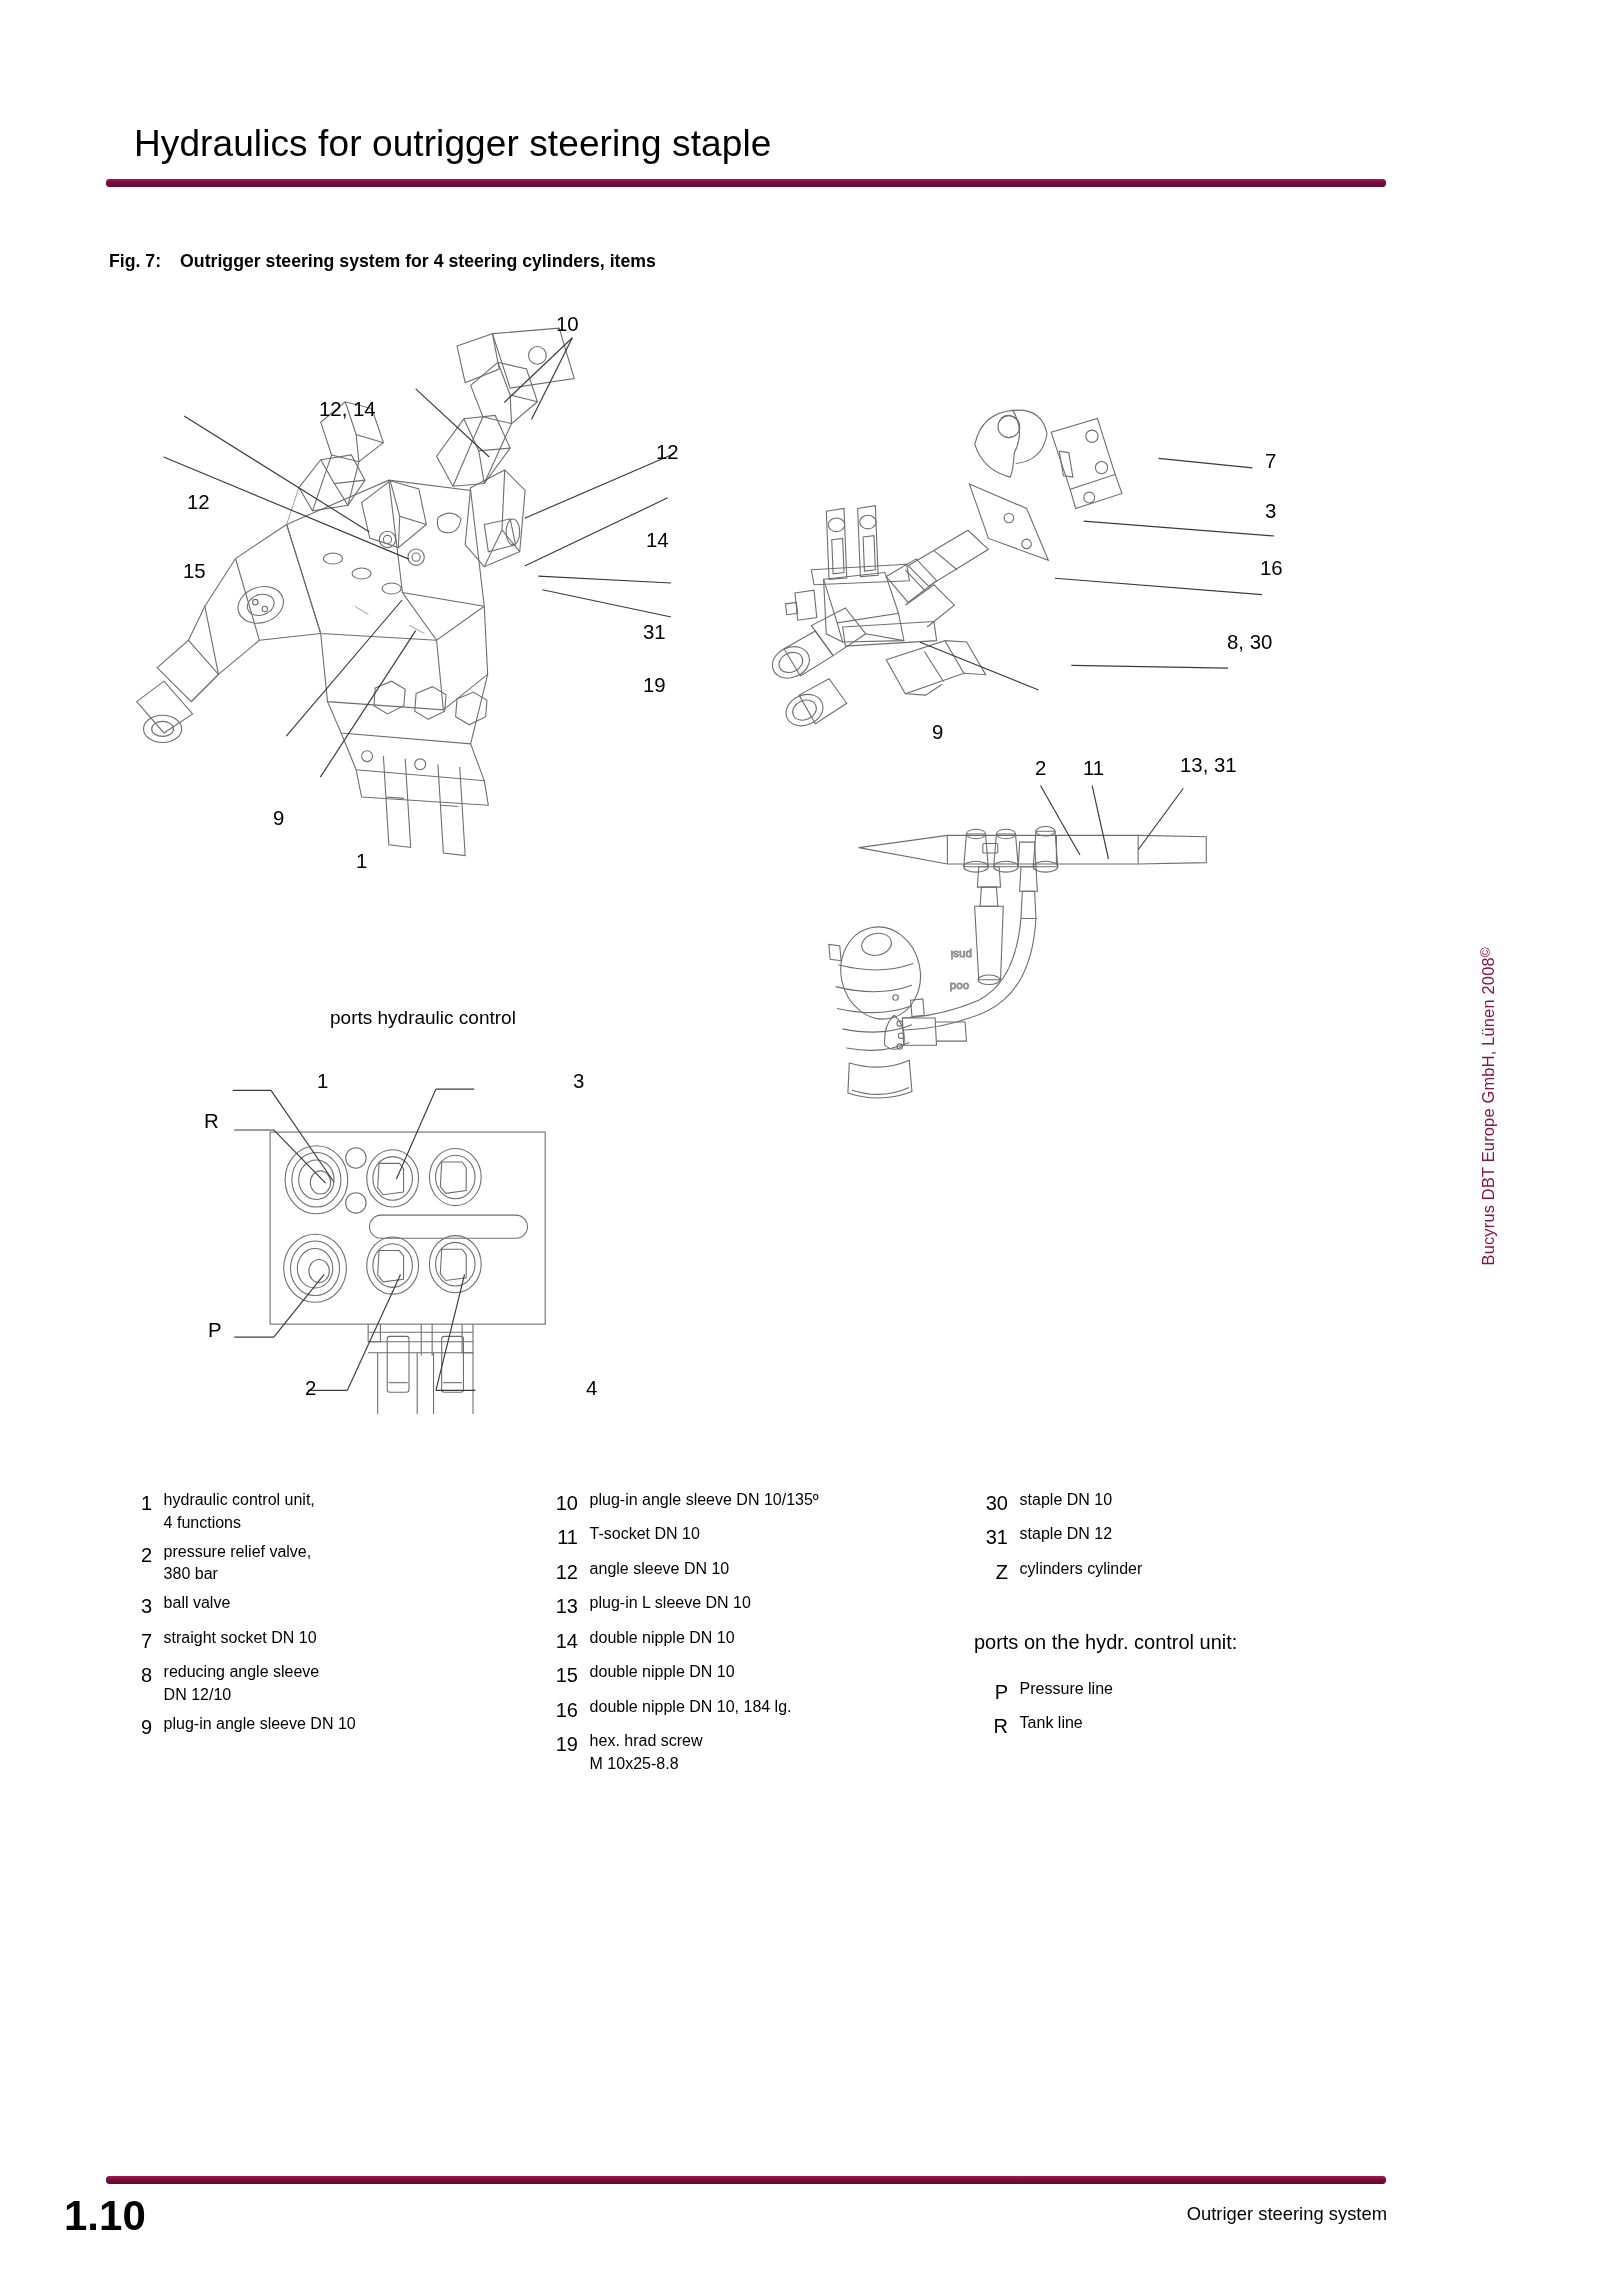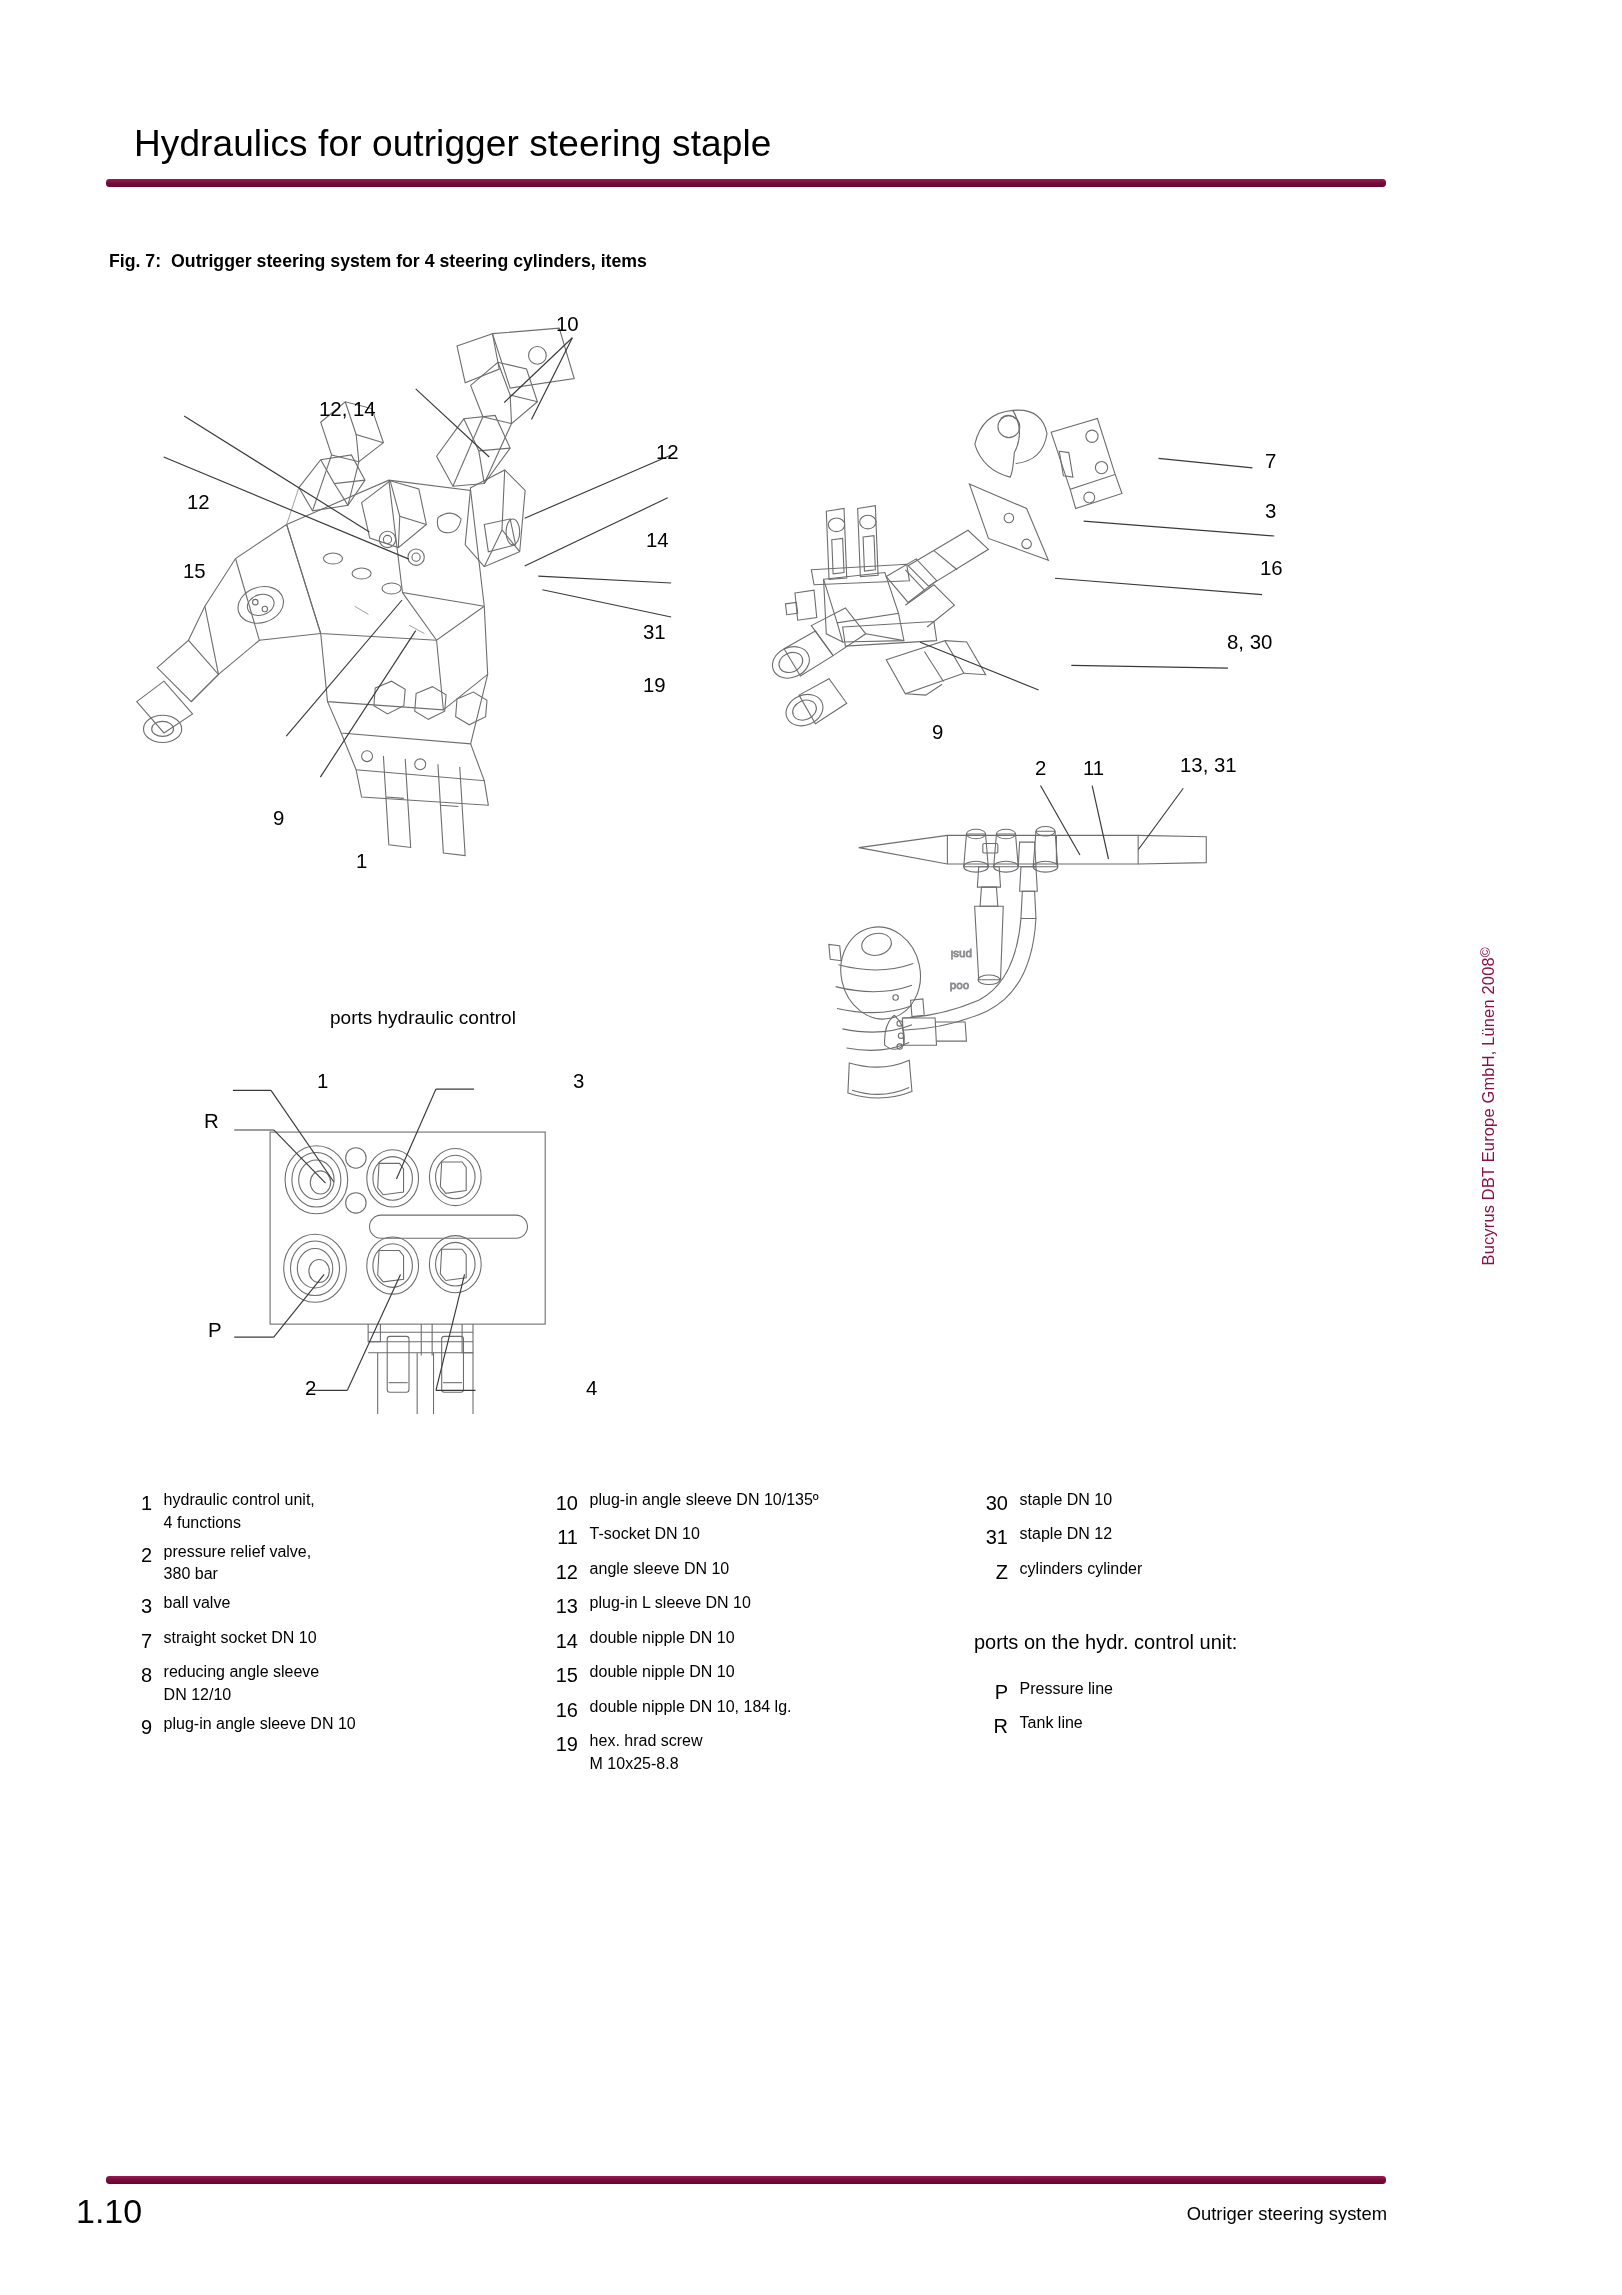--- a/index.html
+++ b/index.html
@@ -38,21 +38,21 @@
 
   
   #fig-caption {
     position: absolute;
     left: 109px;
     top: 251px;
     font-size: 17.7px;
     font-weight: bold;
     white-space: nowrap;
   }
-  #fig-caption .fig-num { margin-right: 10px; }
+  #fig-caption .fig-num { margin-right: 19px; }
 
   
   .diagram-svg {
     position: absolute;
     overflow: visible;
   }
   .dl { fill: none; stroke: #6d6d70; stroke-width: 1.6; }
   .dlt { fill: none; stroke: #8b8b90; stroke-width: 1.2; }
   .leader { fill: none; stroke: #3a3a3c; stroke-width: 1.7; }
 
@@ -157,24 +157,24 @@
     position: absolute;
     left: 106px;
     top: 2176px;
     width: 1280px;
     height: 7.5px;
     background: linear-gradient(to bottom, #9a1b52 0%, #7d0b3e 45%, #5e0730 100%);
     border-radius: 3.4px;
   }
   #page-number {
     position: absolute;
-    left: 76px;
+    left: 64px;
     top: 2192px;
-    font-size: 34px;
-    font-weight: normal;
+    font-size: 42px;
+    font-weight: bold;
   }
   #footer-section {
     position: absolute;
     right: 235px;
     top: 2203px;
     font-size: 18.4px;
     white-space: nowrap;
   }
 </style>
 </head>

